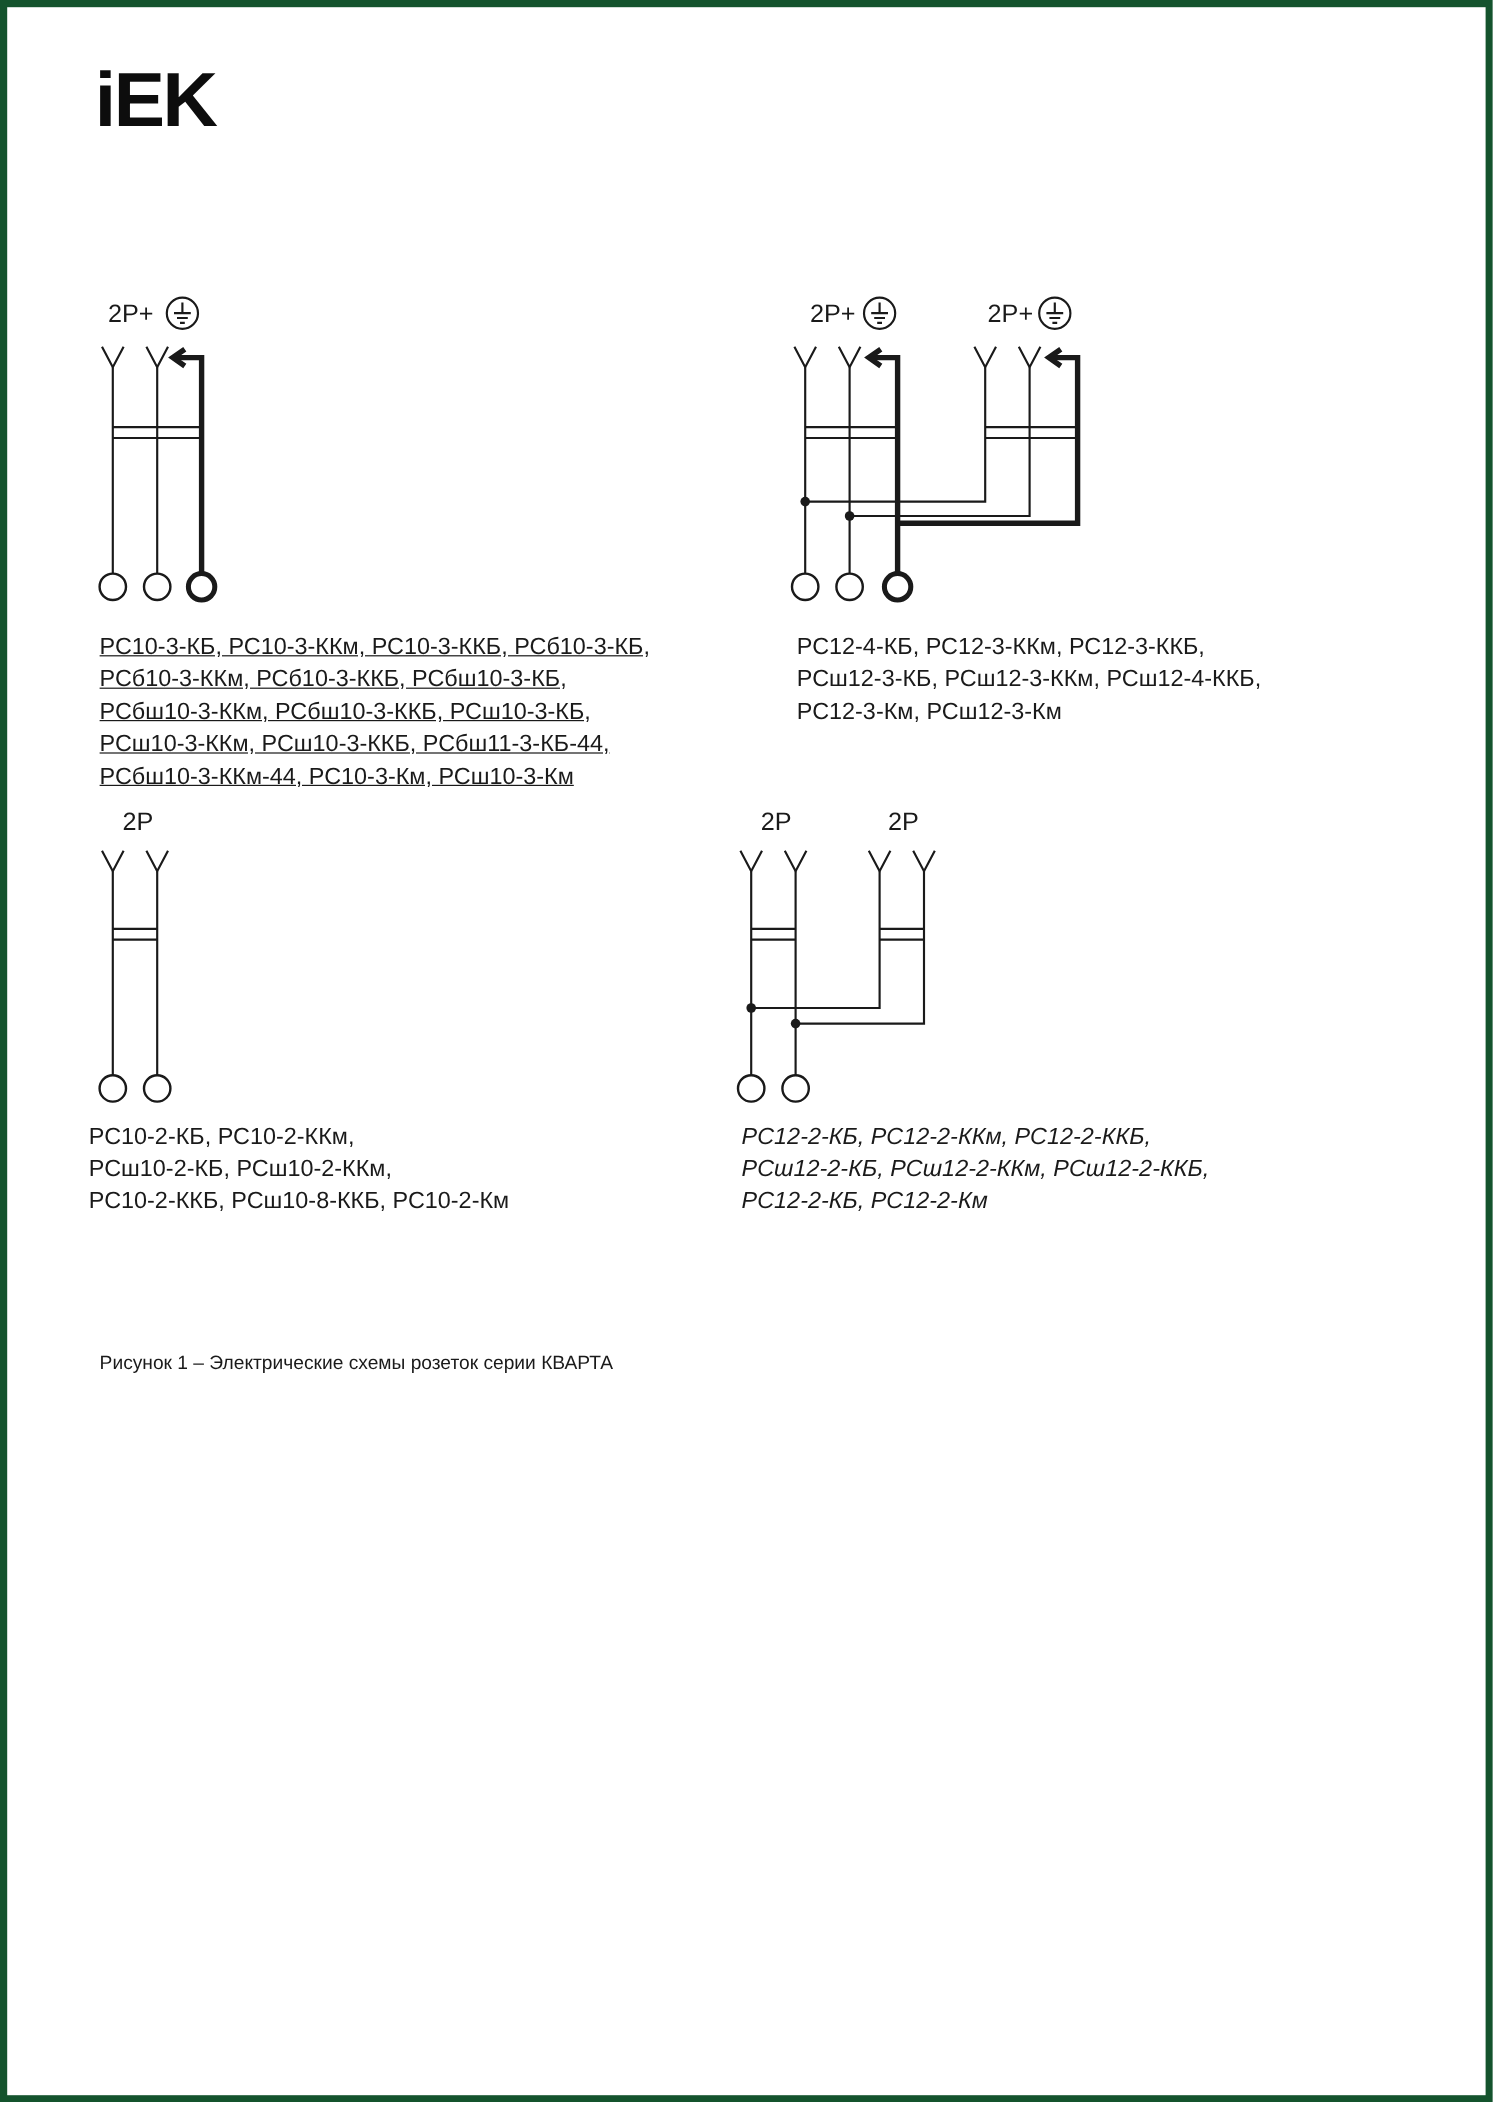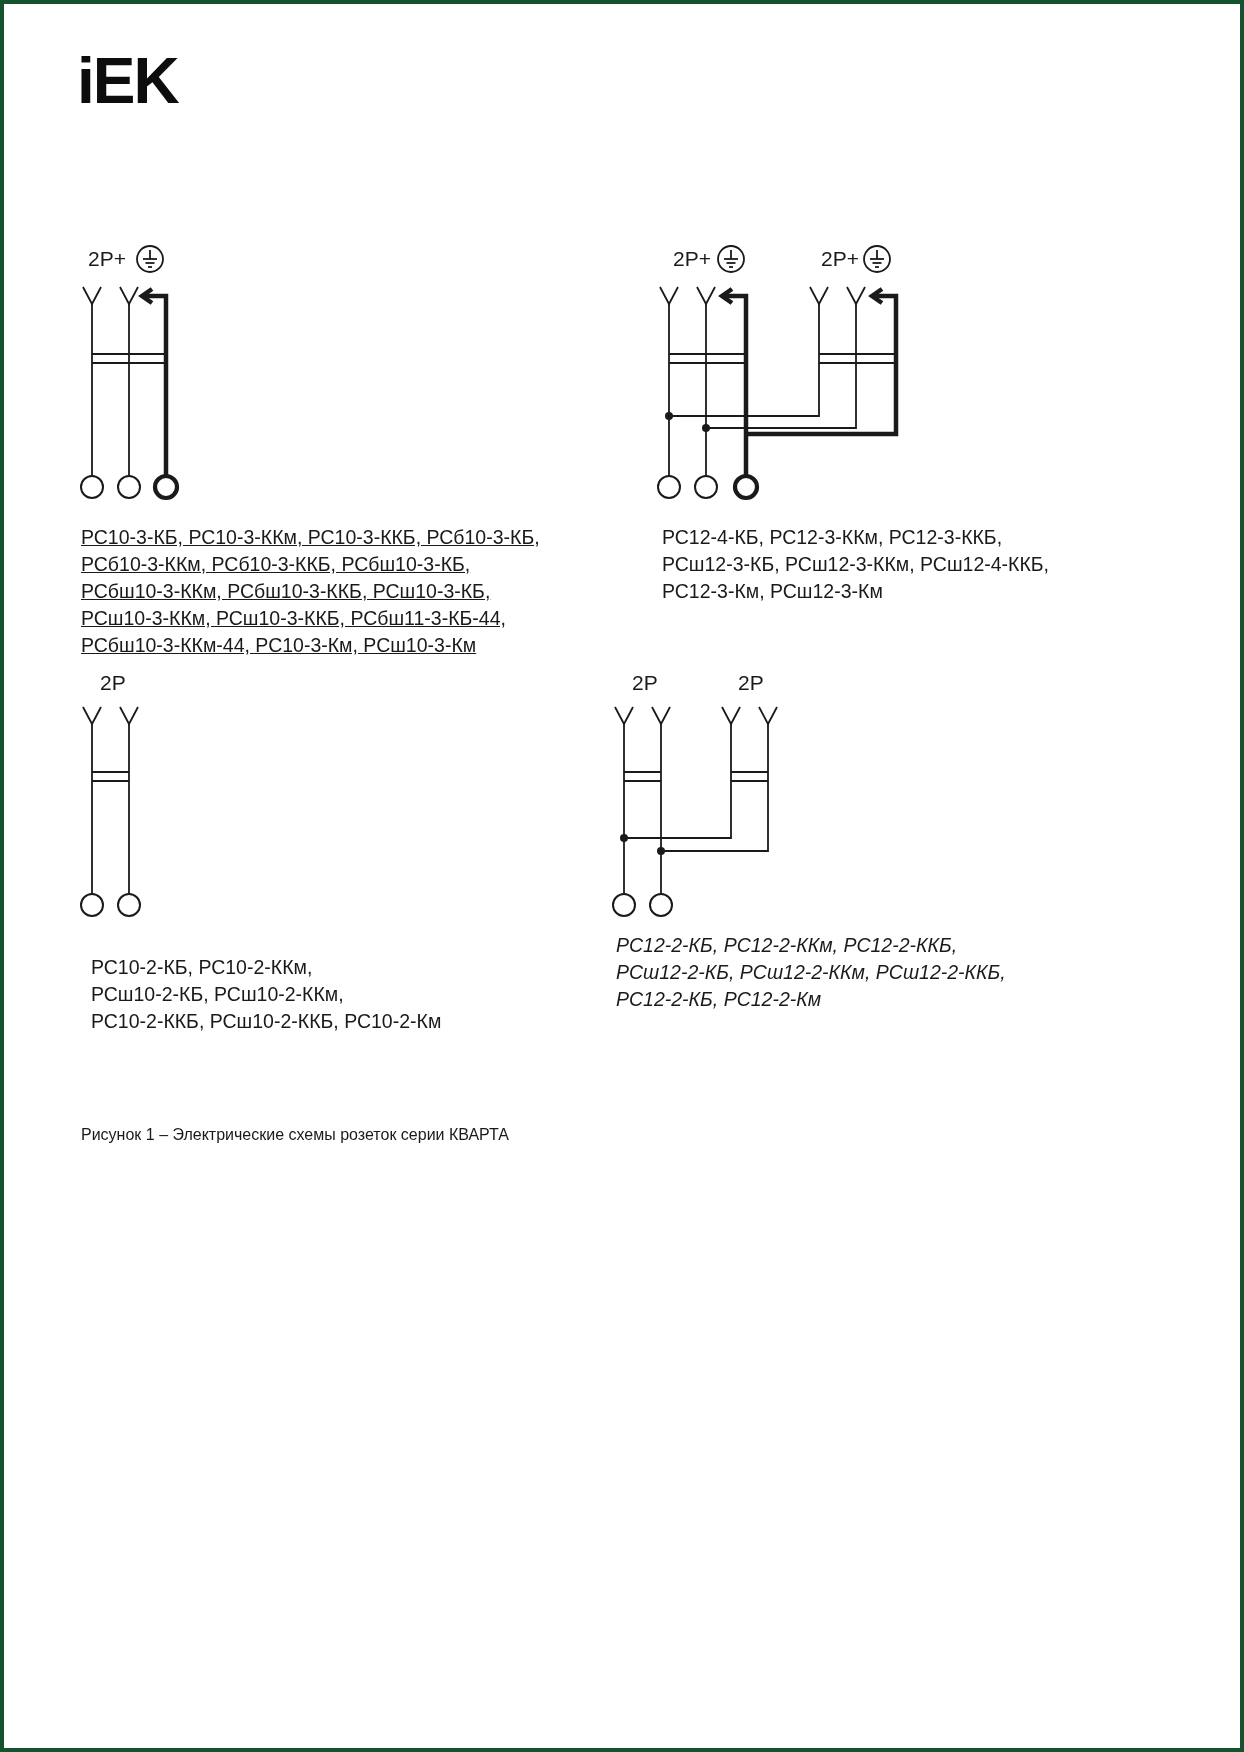--- a/index.html
+++ b/index.html
@@ -1,21 +1,21 @@
 <!DOCTYPE html>
 <html><head>
 <meta charset="utf-8">
 <style>
   * { margin:0; padding:0; box-sizing:border-box; }
   html,body { background:#ffffff; }
   .page {
     position:relative;
     width:1244px; height:1752px;
     background:#ffffff;
-    border:4px solid #14532d;
+    border:6px solid #14532d;
     overflow:hidden;
     font-family:"Liberation Sans", sans-serif;
     color:#1a1a1a;
   }
   .logo {
     position:absolute; left:73px; top:40px;
     font-size:64px; font-weight:bold; letter-spacing:-2px;
     color:#0d0d0d;
   }
   .fig { position:absolute; }
@@ -184,24 +184,24 @@
       </g>
       <circle cx="22" cy="174" r="4" class="dot"></circle>
       <circle cx="59" cy="187" r="4" class="dot"></circle>
       <g>
         <circle cx="22" cy="241" r="11" class="term"></circle>
         <circle cx="59" cy="241" r="11" class="term"></circle>
       </g>
     </svg>
   </div>
 
-  <div class="models" style="left:87px; top:928px;margin-top:22px;">
+  <div class="models" style="left:68px; top:928px;">
     <div>РС10-2-КБ, РС10-2-ККм,</div>
     <div>РСш10-2-КБ, РСш10-2-ККм,</div>
-    <div>РС10-2-ККБ, РСш10-2-ККБ, РС10-2-Км</div>
+    <div>РС10-2-ККБ, РСш10-8-ККБ, РС10-2-Км</div>
   </div>
 
   <div class="models" style="left:612px; top:928px;font-style:italic;">
     <div>РС12-2-КБ, РС12-2-ККм, РС12-2-ККБ,</div>
     <div>РСш12-2-КБ, РСш12-2-ККм, РСш12-2-ККБ,</div>
     <div>РС12-2-КБ, РС12-2-Км</div>
   </div>
 
   <div class="caption">Рисунок 1 – Электрические схемы розеток серии КВАРТА</div>
 

